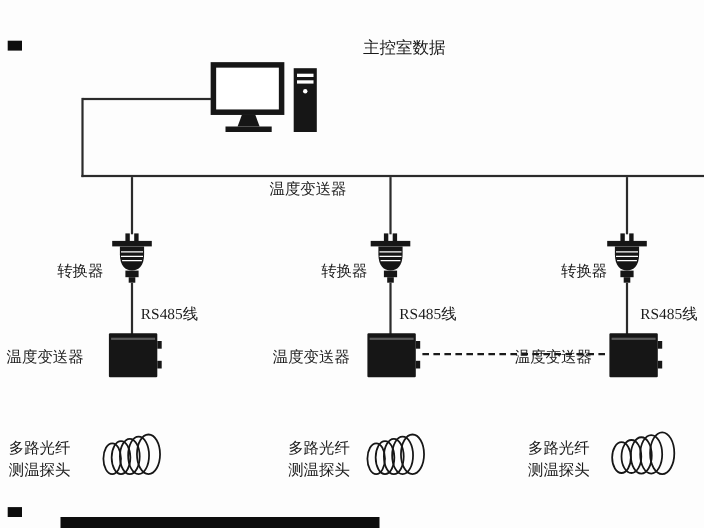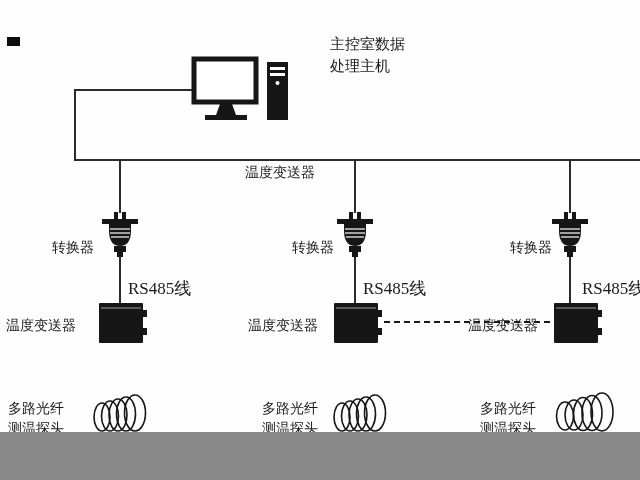--- a/index.html
+++ b/index.html
@@ -1,21 +1,21 @@
 <!DOCTYPE html>
 <html><head>
 <meta charset="utf-8">
 <style>
   html,body{margin:0;padding:0;background:#888;}
   #stage{
-    position:relative;width:640px;height:432px;background:#fdfdfd;
+    position:relative;width:640px;height:480px;background:#fdfdfd;
     overflow:hidden;font-family:"Liberation Serif", serif;color:#1a1a1a;
   }
   .lbl{position:absolute;font-size:14px;line-height:1.45;white-space:nowrap;color:#1a1a1a;}
-  .lbl-sm{font-size:17px;}
+  .lbl-sm{font-size:14px;}
   .hline{position:absolute;height:2px;background:#2b2b2b;}
   .vline{position:absolute;width:2px;background:#2b2b2b;}
   .dashline{position:absolute;height:0;border-top:2px dashed #1a1a1a;}
   .transmitter{
     position:absolute;width:44px;height:40px;background:#161616;border-radius:1px;
   }
   .transmitter .shine{position:absolute;left:2px;right:2px;top:4px;height:2px;background:#5a5a5a;}
   .tab{position:absolute;width:4px;height:7px;background:#161616;}
   .mark{position:absolute;background:#0d0d0d;}
   svg{position:absolute;display:block;}
@@ -36,21 +36,20 @@
     <g>
       <rect x="77" y="8" width="21" height="58" fill="#161616"></rect>
       <rect x="80" y="13" width="15" height="3" fill="#ffffff"></rect>
       <rect x="80" y="19" width="15" height="3" fill="#ffffff"></rect>
       <circle cx="87.5" cy="29" r="2" fill="#ffffff"></circle>
     </g>
   </svg>
 
   <div class="lbl" style="left:330px;top:34px;font-size:15px;">
     <div>主控室数据</div>
-    <div>处理主机</div>
   </div>
 
   <div class="hline" style="left:75px;top:89px;width:117px;"></div>
   <div class="vline" style="left:74px;top:89px;height:72px;"></div>
 
   <div class="hline" style="left:74px;top:159px;width:566px;"></div>
   <div class="lbl" style="left:245px;top:163px;">温度变送器</div>
 
   <div class="vline" style="left:119px;top:161px;height:52px;"></div>
   <svg style="left:98px;top:212px;" width="44" height="46" viewBox="0 0 44 46">

